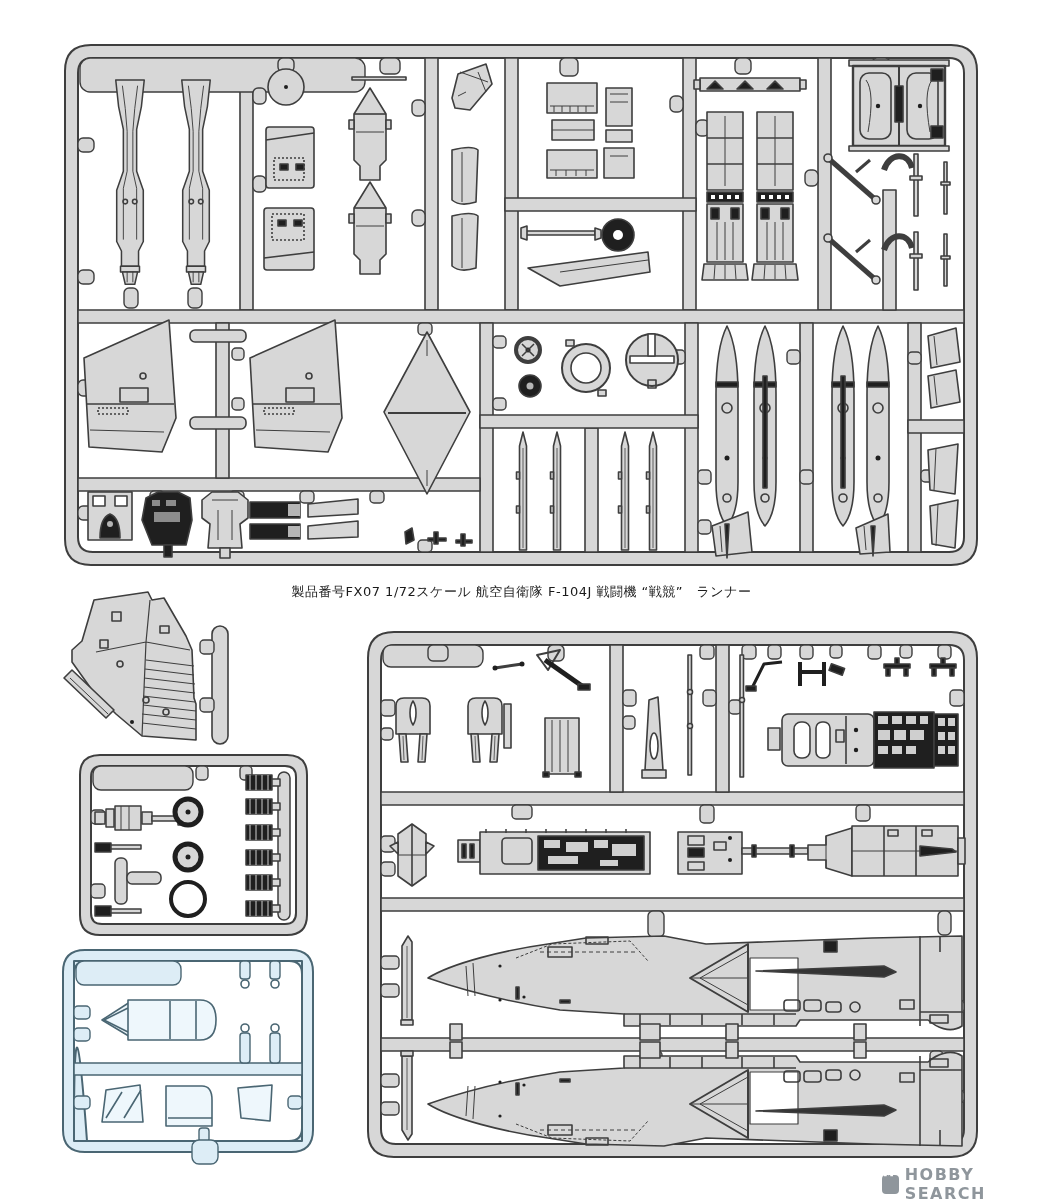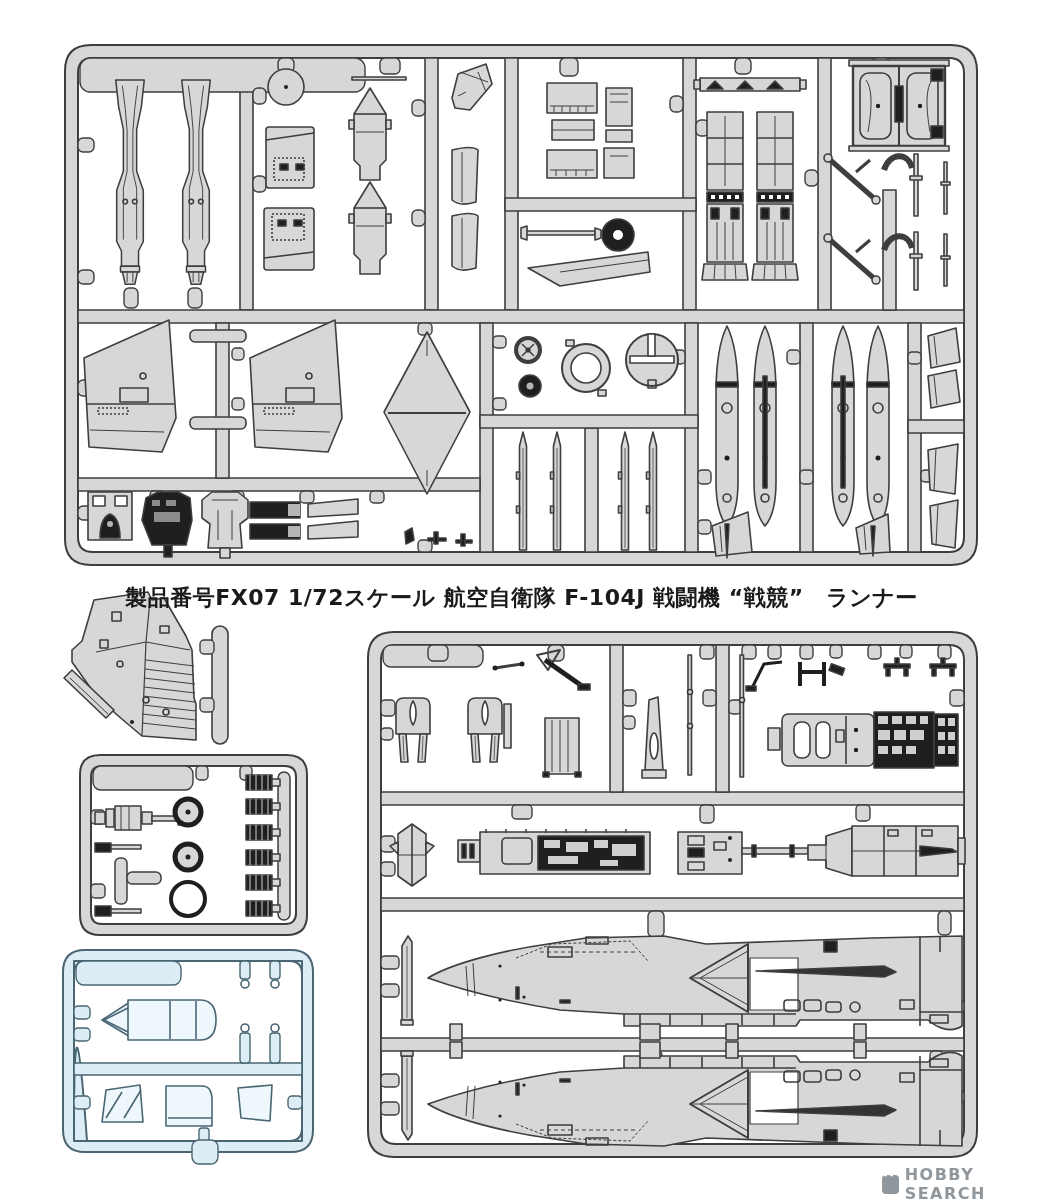--- a/index.html
+++ b/index.html
@@ -1,20 +1,20 @@
 <!DOCTYPE html>
 <html><head>
 <meta charset="utf-8">
 <style>
   html,body{margin:0;padding:0;background:#ffffff;}
   #stage{position:relative;width:1043px;height:1200px;background:#fff;overflow:hidden;
          font-family:"DejaVu Sans",sans-serif;}
   #stage svg{position:absolute;left:0;top:0;}
   .caption{position:absolute;left:0;top:583px;width:100%;text-align:center;
-           font-size:22px;font-weight:700;color:#1a1a1a;letter-spacing:0.5px;
+           font-size:13px;font-weight:400;color:#1a1a1a;letter-spacing:0.5px;
            font-family:"DejaVu Sans",sans-serif;}
   .watermark{position:absolute;left:882px;top:1165px;display:flex;align-items:center;gap:6px;
              color:#8f969c;}
   .watermark .wm-text{font-size:16px;font-weight:700;letter-spacing:1.5px;
              font-family:"DejaVu Sans",sans-serif;}
   .wm-badge{width:19px;height:19px;border-radius:4px;background:#8f969c;display:flex;
             align-items:center;justify-content:center;}
   .tab{stroke-width:1.4;}
 </style>
 </head>

